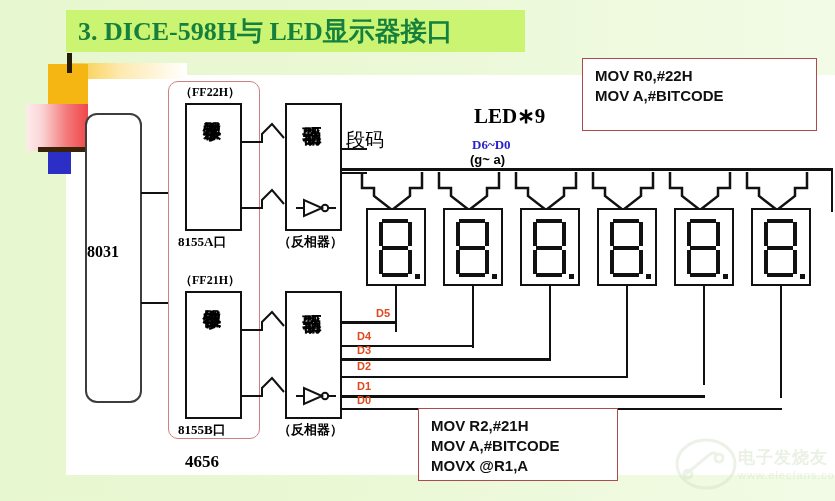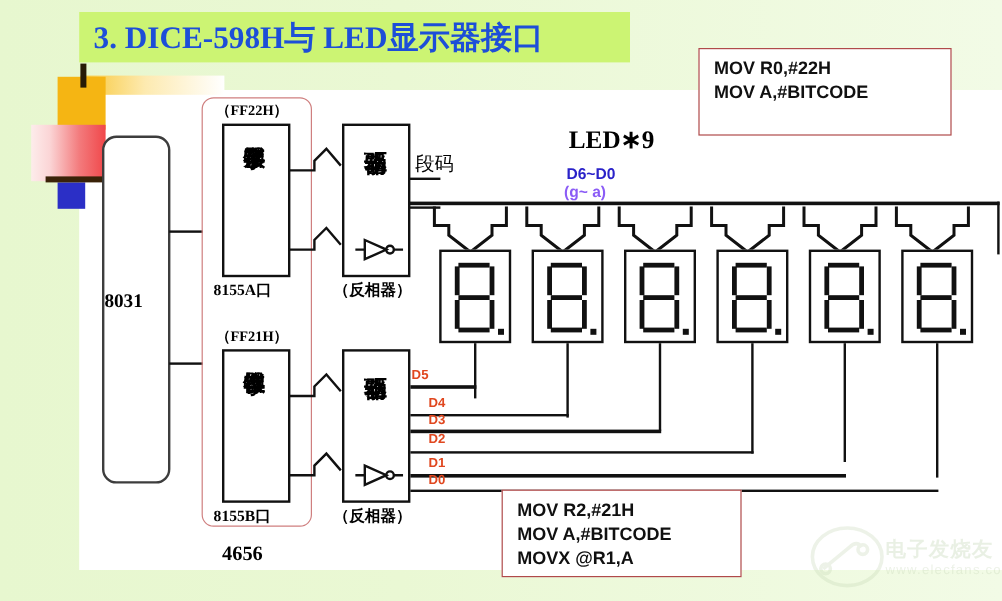--- a/index.html
+++ b/index.html
@@ -21,21 +21,21 @@
      background:linear-gradient(to left,#f0474a 0%,#f37a7c 35%,#fbd5d6 75%,#fdeceb 100%);}
   .deco-blue{position:absolute;left:48px;top:152px;width:23px;height:22px;background:#2b2fc6;}
   .deco-bar-top{position:absolute;left:67px;top:53px;width:5px;height:20px;background:#271a06;}
   .deco-bar-mid{position:absolute;left:38px;top:147px;width:48px;height:5px;background:#3a2208;}
   .deco-yellowglow{position:absolute;left:67px;top:63px;width:120px;height:16px;
      background:linear-gradient(to right,#f8c634 0%,#fdeab0 45%,#ffffff 100%);}
 
   
   .title-band{position:absolute;left:66px;top:10px;width:459px;height:42px;
      background:#ccf473;display:flex;align-items:center;}
-  .title-text{font-family:"Liberation Serif", serif;font-weight:bold;font-size:26px;color:#1d4ed8;
+  .title-text{font-family:"Liberation Serif", serif;font-weight:bold;font-size:26px;color:#15803d;
      padding-left:12px;letter-spacing:0px;white-space:nowrap;}
   .lbl{position:absolute;font-family:"Liberation Serif", serif;color:#000;white-space:nowrap;}
   .vtext{position:absolute;writing-mode:vertical-rl;text-orientation:upright;
      font-family:"Liberation Serif", serif;font-weight:bold;color:#000;}
   .wire{position:absolute;background:#111;}
   .hw{height:2px;}
   .vw{width:2px;}
 
   
   .cpu{position:absolute;left:85px;top:113px;width:57px;height:290px;
@@ -63,24 +63,24 @@
      line-height:20px;white-space:nowrap;}
 
   
   .led{position:absolute;border:2.5px solid #111;background:#fff;box-sizing:border-box;}
   .seg{position:absolute;background:#111;}
   .dp{position:absolute;width:5px;height:5px;background:#111;}
 
   .d-label{position:absolute;font-family:"Liberation Sans", sans-serif;font-weight:bold;
      font-size:11px;color:#e0471f;letter-spacing:0px;}
 
-  .bluelab{position:absolute;font-family:Liberation Sans, sans-serif;font-weight:bold;
+  .bluelab{position:absolute;font-family:Liberation Serif, serif;font-weight:bold;
      font-size:13px;color:#2a22c9;white-space:nowrap;text-align:right;}
   .redlab{position:absolute;font-family:"Liberation Sans", sans-serif;font-weight:bold;
-     font-size:13px;color:#8b5cf6;white-space:nowrap;}
+     font-size:13px;color:#000000;white-space:nowrap;}
 
   .ledstar{position:absolute;font-family:"Liberation Serif", serif;font-weight:bold;font-size:21px;color:#000;}
 
   
   .wm{position:absolute;left:672px;top:432px;width:160px;height:66px;opacity:.30;}
   .wm-text{position:absolute;left:66px;top:14px;font-family:"Liberation Serif", serif;
      font-size:17px;color:#b9cfa8;font-weight:bold;letter-spacing:1px;}
   .wm-url{position:absolute;left:66px;top:37px;font-family:"Liberation Sans", sans-serif;
      font-size:11px;color:#c2d3b3;letter-spacing:1px;}
 </style>
@@ -145,21 +145,21 @@
   <svg style="position:absolute;left:240px;top:120px;" width="50" height="120">
     <polyline points="0,22 22,22 22,14 32,4 44,18" fill="none" stroke="#111" stroke-width="2"></polyline>
     <polyline points="0,88 22,88 22,80 32,70 44,84" fill="none" stroke="#111" stroke-width="2"></polyline>
   </svg>
 
   <svg style="position:absolute;left:240px;top:308px;" width="50" height="120">
     <polyline points="0,22 22,22 22,14 32,4 44,18" fill="none" stroke="#111" stroke-width="2"></polyline>
     <polyline points="0,88 22,88 22,80 32,70 44,84" fill="none" stroke="#111" stroke-width="2"></polyline>
   </svg>
 
-  <div class="lbl" style="left:346px;top:127px;font-size:16px;">段码</div>
+  <div class="lbl" style="left:346px;top:127px;font-size:19px;">段码</div>
   <div class="ledstar" style="left:474px;top:104px;">LED∗9</div>
   <div class="bluelab" style="left:472px;top:137px;">D6~D0</div>
   <div class="redlab" style="left:470px;top:152px;">(g~ a)</div>
 
   <div class="wire hw" style="left:341px;top:148px;width:26px;"></div>
   <div class="wire hw" style="left:341px;top:172px;width:26px;"></div>
   <div class="wire hw" style="left:341px;top:168px;width:492px;height:3px;"></div>
 
   <div>
     <svg style="position:absolute;left:360px;top:170px;" width="68" height="42">
@@ -258,39 +258,39 @@
       <div class="seg" style="left:11px;top:40px;width:4px;height:24px;"></div>
       <div class="seg" style="left:11px;top:12px;width:4px;height:24px;"></div>
       <div class="seg" style="left:14px;top:36px;width:26px;height:4px;"></div>
       <div class="dp" style="left:47px;top:64px;"></div>
     </div>
     <div class="wire vw" style="left:780px;top:286px;height:112px;"></div>
   </div>
 
   <div class="wire vw" style="left:831px;top:168px;height:44px;"></div>
 
-  <div class="d-label" style="left:343px;top:307px;">D5</div>
+  <div class="d-label" style="left:376px;top:307px;">D5</div>
   <div class="wire hw" style="left:342px;top:321px;width:55px;height:3px;"></div>
 
   <div class="d-label" style="left:357px;top:330px;">D4</div>
   <div class="wire hw" style="left:342px;top:345px;width:132px;"></div>
 
   <div class="d-label" style="left:357px;top:344px;">D3</div>
   <div class="wire hw" style="left:342px;top:358px;width:209px;height:3px;"></div>
 
   <div class="d-label" style="left:357px;top:360px;">D2</div>
   <div class="wire hw" style="left:342px;top:376px;width:286px;"></div>
 
   <div class="d-label" style="left:357px;top:380px;">D1</div>
   <div class="wire hw" style="left:342px;top:395px;width:363px;height:3px;"></div>
 
   <div class="d-label" style="left:357px;top:394px;">D0</div>
   <div class="wire hw" style="left:342px;top:408px;width:440px;"></div>
 
-  <div class="codebox" style="left:582px;top:40px;width:211px;height:73px;">
+  <div class="codebox" style="left:582px;top:58px;width:235px;height:73px;">
     <div class="codeline">MOV R0,#22H</div>
     <div class="codeline">MOV A,#BITCODE</div>
   </div>
 
   <div class="codebox" style="left:418px;top:408px;width:200px;height:73px;">
     <div class="codeline">MOV R2,#21H</div>
     <div class="codeline">MOV A,#BITCODE</div>
     <div class="codeline">MOVX @R1,A</div>
   </div>
 

